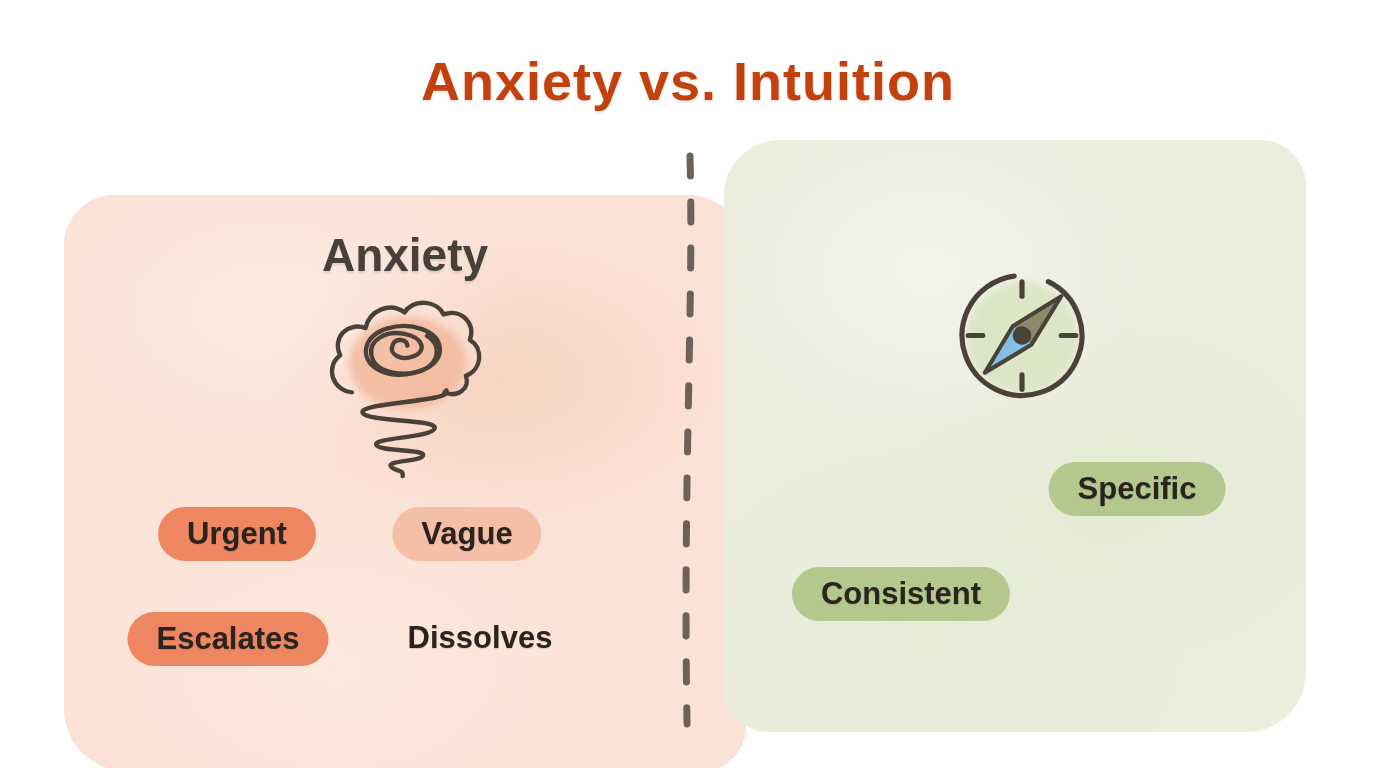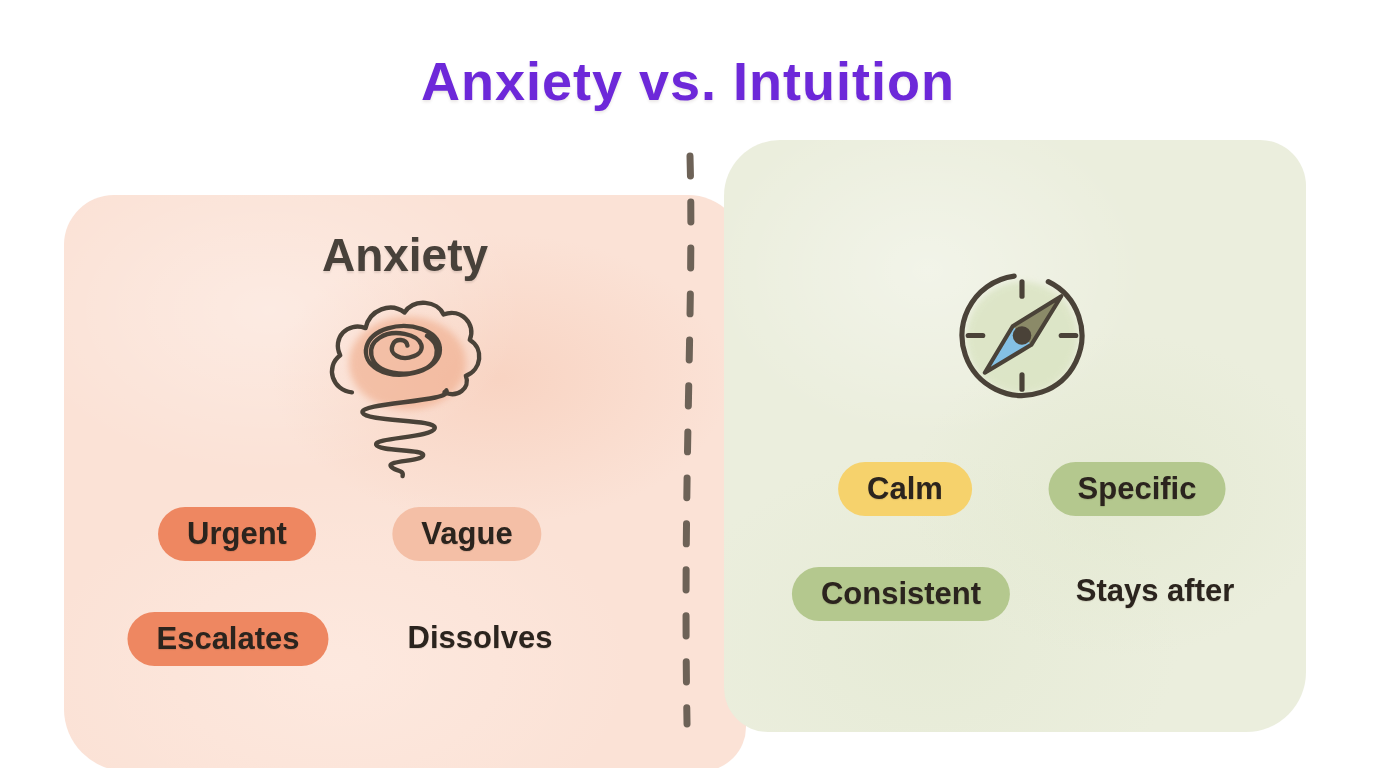--- a/index.html
+++ b/index.html
@@ -2,21 +2,21 @@
 <html><head>
 <meta charset="utf-8">
 <style>
   * { margin: 0; padding: 0; box-sizing: border-box; }
   html, body { width: 1376px; height: 768px; background: #ffffff; overflow: hidden; }
   body { font-family: "Liberation Sans", "DejaVu Sans", sans-serif; position: relative; }
 
   .title {
     position: absolute; top: 50px; left: 0; width: 100%;
     text-align: center; font-size: 54px; font-weight: 700;
-    color: #6d28d9; letter-spacing: 1px;
+    color: #c2410c; letter-spacing: 1px;
     text-shadow: 0 2px 3px rgba(80,60,50,0.12);
   }
 
   .panel {
     position: absolute;
     border-radius: 50px 58px 44px 62px;
   }
   .panel.left {
     left: 64px; top: 167px; width: 682px; height: 576px;
     background-image:
@@ -121,20 +121,18 @@
       </g>
       <g>
         <polygon points="113,37 84,84 66,66" fill="#8b8a68"></polygon>
         <polygon points="39,111 66,66 84,84" fill="#84c0e4"></polygon>
         <path d="M 113,37 L 84,84 L 39,111 L 66,66 Z" fill="none" stroke-width="4" stroke-linejoin="round" stroke="#4a4238"></path>
         <circle cx="75" cy="75" r="9" fill="#4a4238"></circle>
       </g>
     </svg>
   </div>
 
-  <div class="pill" style="left: 181px; top: 322px; background-color: rgb(246, 210, 108);">Calm</div>
   <div class="pill" style="left: 413px; top: 322px; background-color: rgb(180, 200, 142);">Specific</div>
   <div class="pill" style="left: 177px; top: 427px; background-color: rgb(180, 200, 142);">Consistent</div>
 
   <div class="note" style="left:431px; top:430px;">
-    <div>Stays after</div>
   </div>
 </div>
 
 </body></html>

